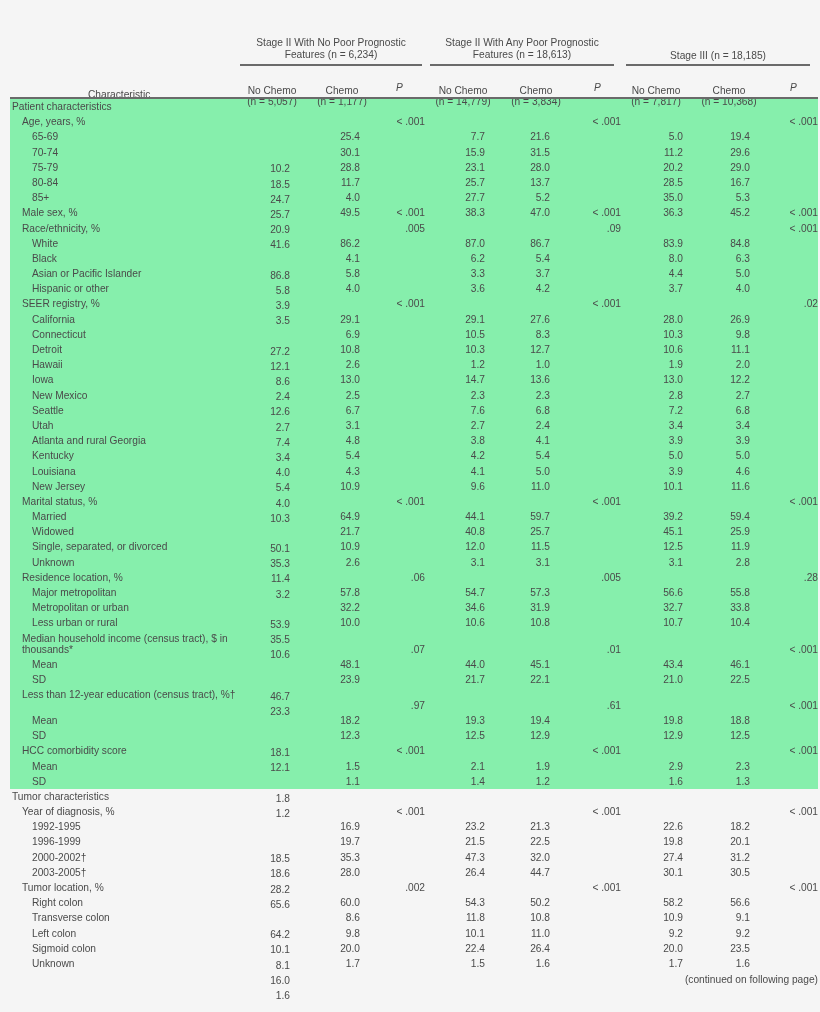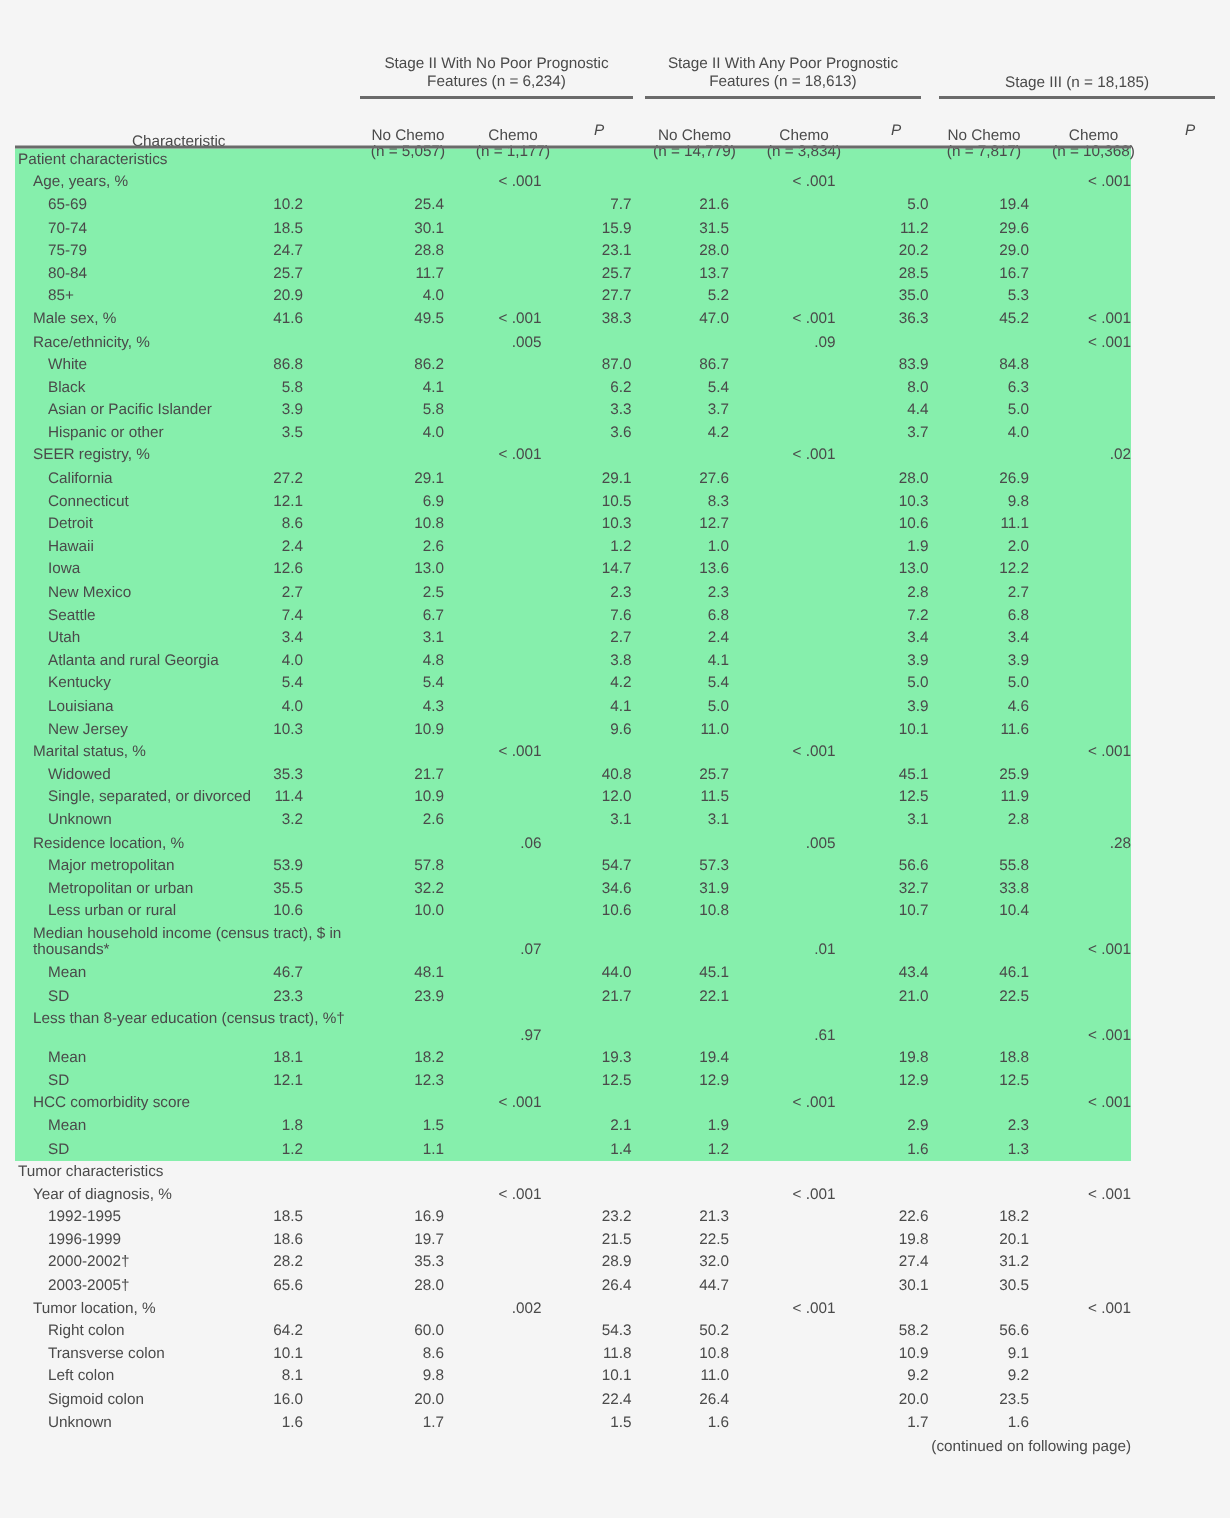--- a/index.html
+++ b/index.html
@@ -1,36 +1,36 @@
 <!DOCTYPE html>
 <html><head>
 <meta charset="utf-8">
 <style>
   html, body { margin:0; padding:0; }
   body {
     width:820px; height:1012px; background:#f5f5f5; position:relative; overflow:hidden;
     font-family:"Liberation Sans", sans-serif; color:#4a4a4a; font-size:10.2px;
   }
-  .tbl { position:absolute; left:10px; top:37px; width:744px; }
+  .tbl { position:absolute; left:10px; top:37px; width:808px; }
   .hdr { position:relative; height:62px; }
   .grp { position:absolute; top:0; text-align:center; line-height:12px; }
   .grp .rule { position:absolute; left:0; right:0; height:1.5px; background:#6a6a6a; }
   .sub { position:absolute; top:34px; line-height:11px; text-align:center; white-space:nowrap;margin-top:14px; }
   .pcol { position:absolute; top:45px; font-style:italic; }
   .charh { position:absolute; left:78px; top:52px; }
   .hrule { position:absolute; left:0; right:0; top:60px; height:2px; background:#6a6a6a; }
   .section-shaded { background:#86efac; }
   .row { position:relative; height:15.2px; line-height:15.2px; white-space:nowrap; }
   .row.tall { height:26px;padding-left:16px; }
   .row.tall .lbl { line-height:11px; top:2px; white-space:normal; width:230px; }
   .row.tall .c { top:11px; }
   .lbl { position:absolute; left:0; }
   .l0 { left:2px; } .l1 { left:12px; } .l2 { left:22px; }
   .c { position:absolute; text-align:right; }
-  .c1 { right:552px; } .c2 { right:458px; } .p1 { right:393px; }
+  .c1 { right:528px;margin-top:32px; } .c2 { right:458px; } .p1 { right:393px; }
   .c3 { right:333px; } .c4 { right:268px; } .p2 { right:197px; }
   .c5 { right:135px; } .c6 { right:68px; } .p3 { right:0px; }
   .cont { text-align:right; margin-top:2px; line-height:14px; padding-left:20px; }
 </style>
 </head>
 <body>
 
 <div class="tbl">
   <div class="hdr">
     <div class="grp" style="left:230px;width:182px;">
@@ -402,20 +402,32 @@
         <span class="c c2"></span>
         <span class="c p1">&lt; .001</span>
         <span class="c c3"></span>
         <span class="c c4"></span>
         <span class="c p2">&lt; .001</span>
         <span class="c c5"></span>
         <span class="c c6"></span>
         <span class="c p3">&lt; .001</span>
       </div>
       <div class="row">
+        <span class="lbl l2">Married</span>
+        <span class="c c1">50.1</span>
+        <span class="c c2">64.9</span>
+        <span class="c p1"></span>
+        <span class="c c3">44.1</span>
+        <span class="c c4">59.7</span>
+        <span class="c p2"></span>
+        <span class="c c5">39.2</span>
+        <span class="c c6">59.4</span>
+        <span class="c p3"></span>
+      </div>
+      <div class="row">
         <span class="lbl l2">Widowed</span>
         <span class="c c1">35.3</span>
         <span class="c c2">21.7</span>
         <span class="c p1"></span>
         <span class="c c3">40.8</span>
         <span class="c c4">25.7</span>
         <span class="c p2"></span>
         <span class="c c5">45.1</span>
         <span class="c c6">25.9</span>
         <span class="c p3"></span>
@@ -522,21 +534,21 @@
         <span class="c c2">23.9</span>
         <span class="c p1"></span>
         <span class="c c3">21.7</span>
         <span class="c c4">22.1</span>
         <span class="c p2"></span>
         <span class="c c5">21.0</span>
         <span class="c c6">22.5</span>
         <span class="c p3"></span>
       </div>
       <div class="row tall">
-        <span class="lbl l1">Less than 8-year education (census tract), %†</span>
+        <span class="lbl l1">Less than 12-year education (census tract), %†</span>
         <span class="c c1"></span>
         <span class="c c2"></span>
         <span class="c p1">.97</span>
         <span class="c c3"></span>
         <span class="c c4"></span>
         <span class="c p2">.61</span>
         <span class="c c5"></span>
         <span class="c c6"></span>
         <span class="c p3">&lt; .001</span>
       </div>
@@ -648,21 +660,21 @@
         <span class="c p2"></span>
         <span class="c c5">19.8</span>
         <span class="c c6">20.1</span>
         <span class="c p3"></span>
       </div>
       <div class="row">
         <span class="lbl l2">2000-2002†</span>
         <span class="c c1">28.2</span>
         <span class="c c2">35.3</span>
         <span class="c p1"></span>
-        <span class="c c3">28.9</span>
+        <span class="c c3">47.3</span>
         <span class="c c4">32.0</span>
         <span class="c p2"></span>
         <span class="c c5">27.4</span>
         <span class="c c6">31.2</span>
         <span class="c p3"></span>
       </div>
       <div class="row">
         <span class="lbl l2">2003-2005†</span>
         <span class="c c1">65.6</span>
         <span class="c c2">28.0</span>

